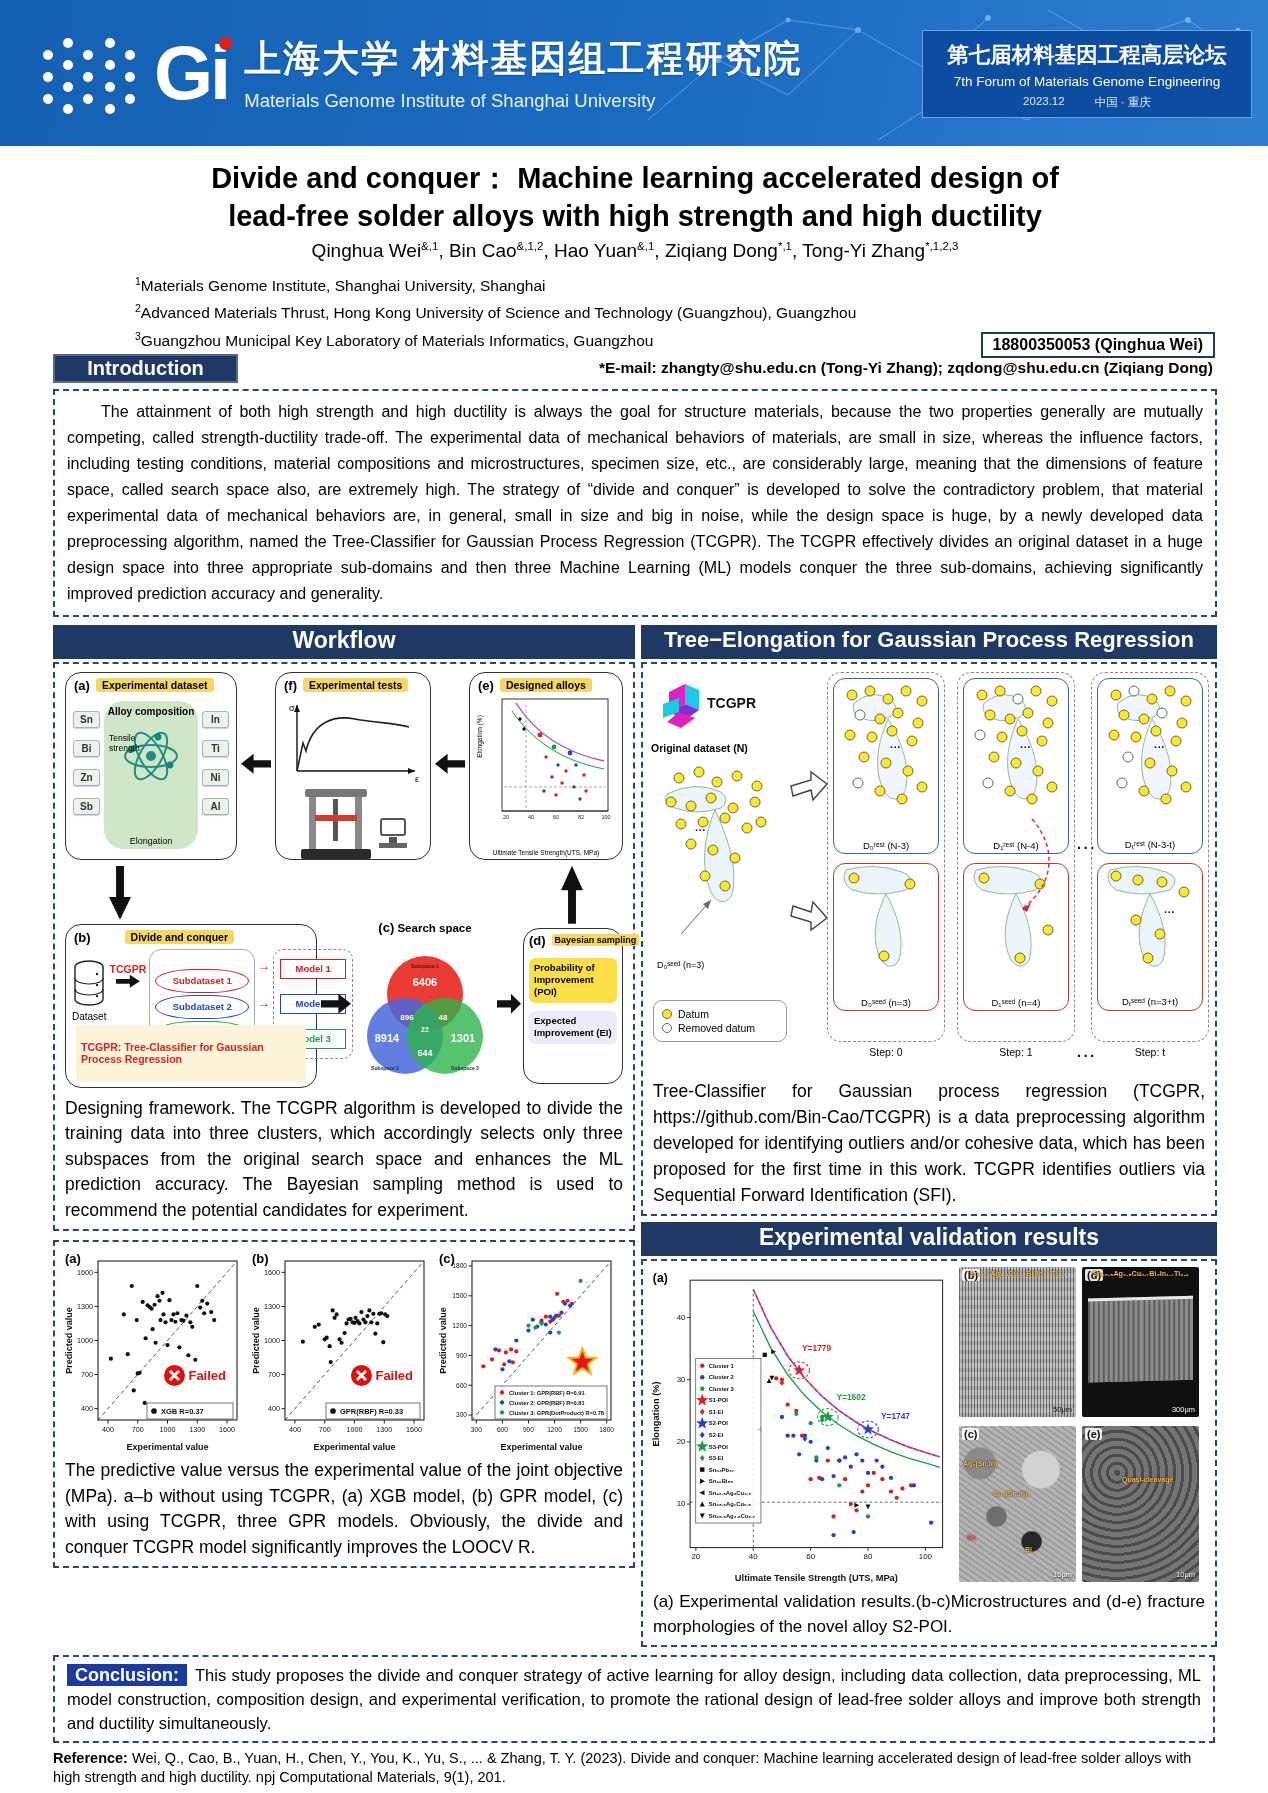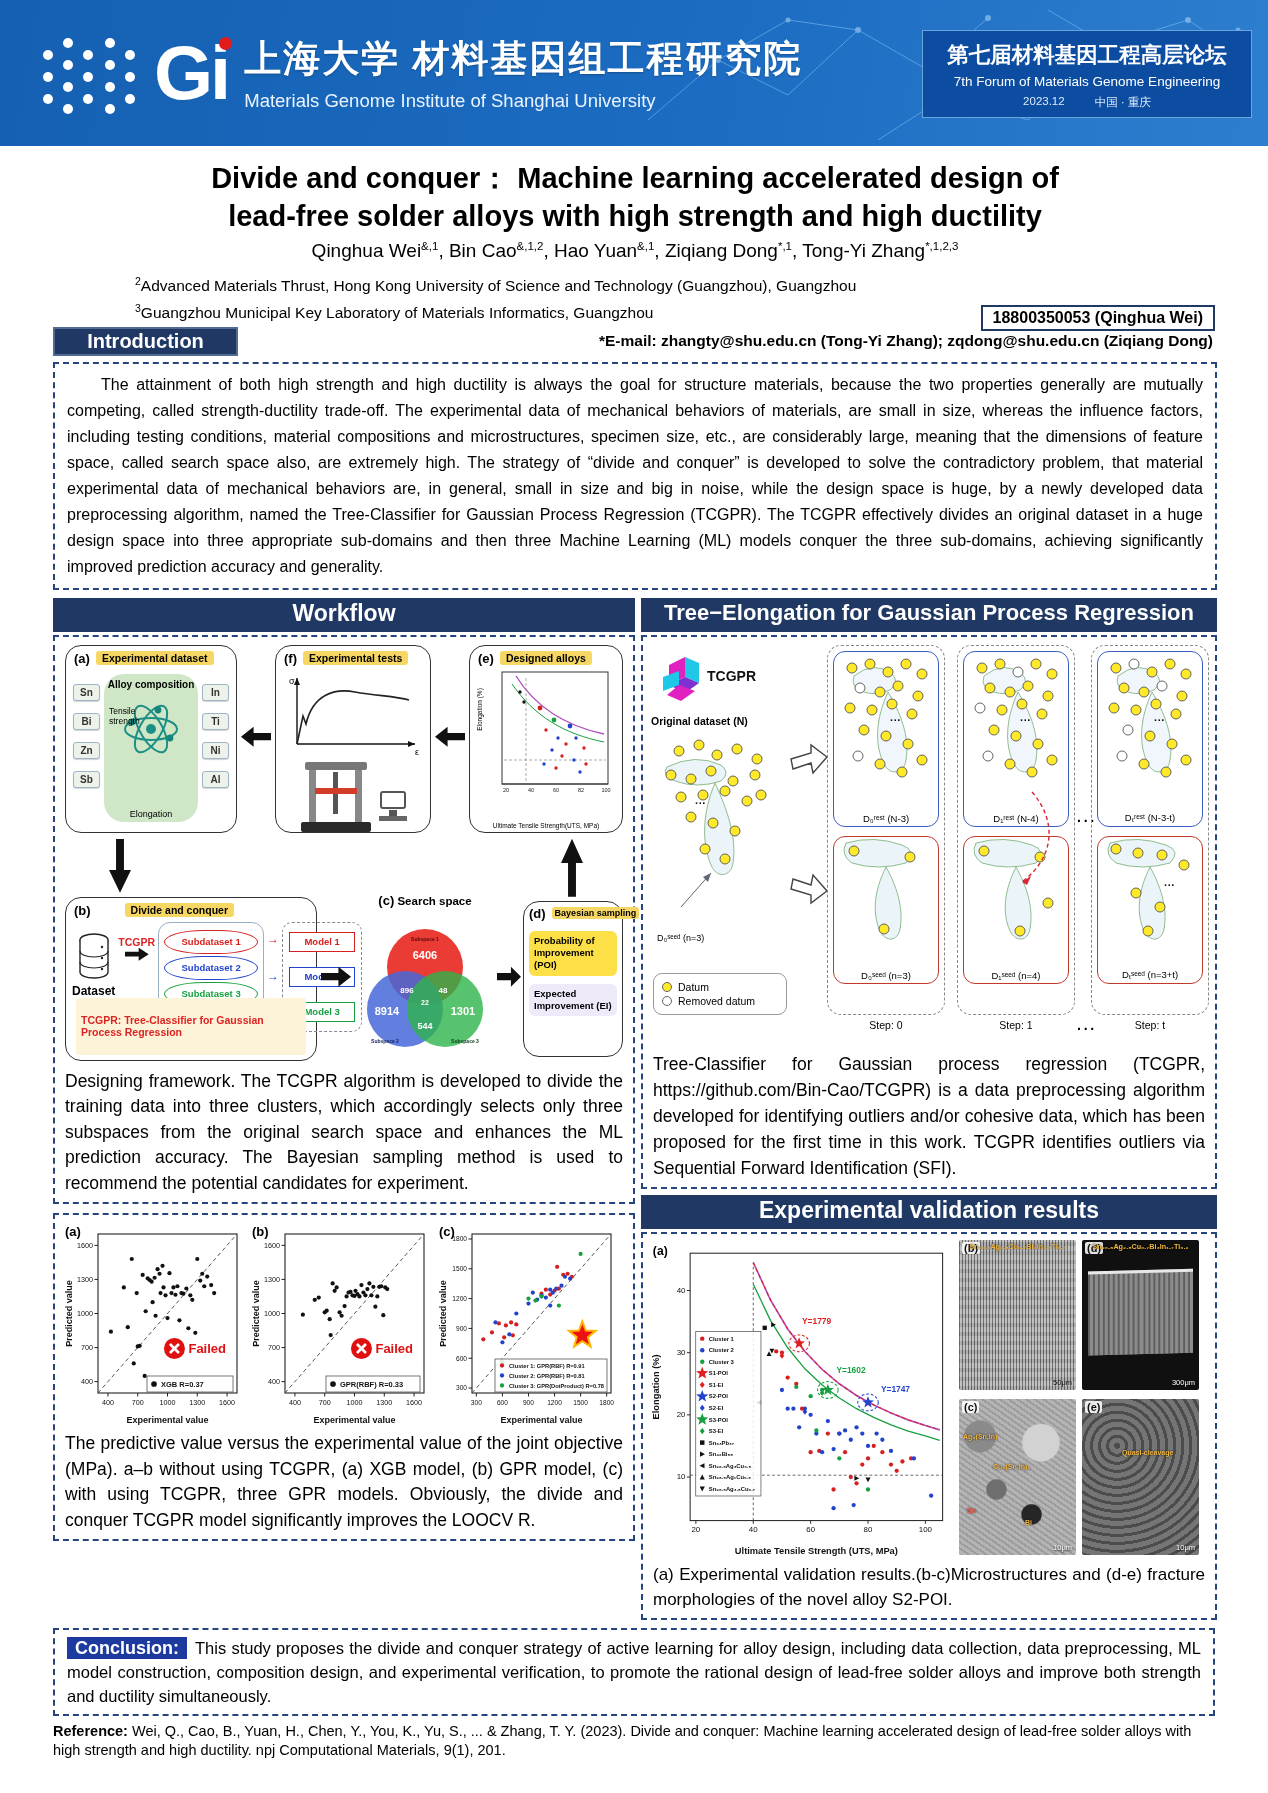--- a/index.html
+++ b/index.html
@@ -55,26 +55,26 @@
   .arr-right { clip-path:polygon(100% 50%,58% 0,58% 32%,0 32%,0 68%,58% 68%,58% 100%); }
   .arr-down  { clip-path:polygon(50% 100%,0 58%,32% 58%,32% 0,68% 0,68% 58%,100% 58%); }
   .arr-up    { clip-path:polygon(50% 0,0 42%,32% 42%,32% 100%,68% 100%,68% 42%,100% 42%); }
   .el { width:27px; height:17px; line-height:16px; background:#edf3ea; border:1px solid #9fb4c8; border-radius:3px; font-size:10px; font-weight:bold; text-align:center; color:#333; box-shadow:0 1px 1px rgba(0,0,0,.18); margin:12px 0; }
   .blob { position:absolute; left:38px; right:38px; top:28px; bottom:10px; background:#cfe7c6; border-radius:20px; text-align:center; }
   .blob .bc0 { font-weight:bold; font-size:10px; padding-top:5px; }
   .blob .bc1 { position:absolute; left:5px; top:32px; font-size:8.5px; text-align:left; width:44px; }
   .blob .bc2 { position:absolute; bottom:3px; width:100%; font-size:9px; }
   .ovl { width:94px; height:24px; border:1.7px solid; border-radius:50%/60%; font-size:9.5px; font-weight:bold; display:flex; align-items:center; justify-content:center; background:#fff; }
   .mbox { width:66px; height:20px; border:1.7px solid; font-size:9.5px; font-weight:bold; display:flex; align-items:center; justify-content:center; background:#fff; }
-  .ocol { border:1.4px solid #9ab0c4; border-radius:12px; padding:7px 5px; display:flex; flex-direction:column; gap:2px; }
+  .ocol { border:1.4px solid #9ab0c4; border-radius:12px; padding:19px 5px; display:flex; flex-direction:column; gap:2px; }
   .mcol { border:1.4px dashed #889; border-radius:10px; padding:9px 6px; display:flex; flex-direction:column; gap:15px; }
   .acol { display:flex; flex-direction:column; gap:23px; padding-top:10px; font-weight:bold; font-size:12px; }
   .bfoot { position:absolute; left:10px; right:10px; bottom:5px; background:#fdf3d9; color:#d22; font-weight:bold; font-size:10.5px; line-height:12.5px; text-align:left; padding:16px 5px; border-radius:3px; }
   .dchip { border-radius:6px; padding:4px 5px; font-size:9.5px; font-weight:bold; margin:8px 5px; line-height:1.3; }
-  .cyl-label { font-weight:bold; font-size:12px; text-align:center; }
+  .cyl-label { font-weight:normal; font-size:10px; text-align:center; }
   .tcgpr-red { color:#d22; font-weight:bold; font-size:10.5px; text-align:center; }
   .vtitle { position:absolute; font-weight:bold; font-size:11.5px; text-align:center; line-height:12px; }
 
   
   .tc { position:relative; height:404px; }
   .tc-orig { position:absolute; left:0; top:72px; width:155px; font-size:10.5px; font-weight:bold; }
   .tc-seed0 { position:absolute; left:6px; top:290px; font-size:9px; }
   .tc-leg { position:absolute; left:2px; top:330px; width:134px; border:1.4px solid #999; border-radius:9px; padding:5px 8px; font-size:10.5px; background:#fff; }
   .tc-leg .row { display:flex; align-items:center; gap:6px; margin:2px 0; }
   .dotY { width:10px; height:10px; border-radius:50%; background:#ffe928; border:1px solid #666; display:inline-block; }
@@ -183,20 +183,21 @@
   </header>
 
   <div class="main">
 
     <h1 class="title">
       <span>Divide and conquer：  Machine learning accelerated design of</span><br><span>lead-free solder alloys with high strength and high ductility</span>
     </h1>
     <div class="authors" id="authors"><span>Qinghua Wei</span><sup>&amp;,1</sup>, <span>Bin Cao</span><sup>&amp;,1,2</sup>, <span>Hao Yuan</span><sup>&amp;,1</sup>, <span>Ziqiang Dong</span><sup>*,1</sup>, <span>Tong-Yi Zhang</span><sup>*,1,2,3</sup></div>
     <div class="affil-wrap">
       <div class="affils" id="affils">
+          <div><sup>1</sup>Materials Genome Institute, Shanghai University, Shanghai</div>
           <div><sup>2</sup>Advanced Materials Thrust, Hong Kong University of Science and Technology (Guangzhou), Guangzhou</div>
           <div><sup>3</sup>Guangzhou Municipal Key Laboratory of Materials Informatics, Guangzhou</div>
         </div>
       <div class="phone-box">18800350053 (Qinghua Wei)</div>
     </div>
 
     <div class="intro-row">
       <div class="sec-chip">Introduction</div>
       <div class="email">*E-mail: zhangty@shu.edu.cn (Tong-Yi Zhang); zqdong@shu.edu.cn (Ziqiang Dong)</div>
     </div>

